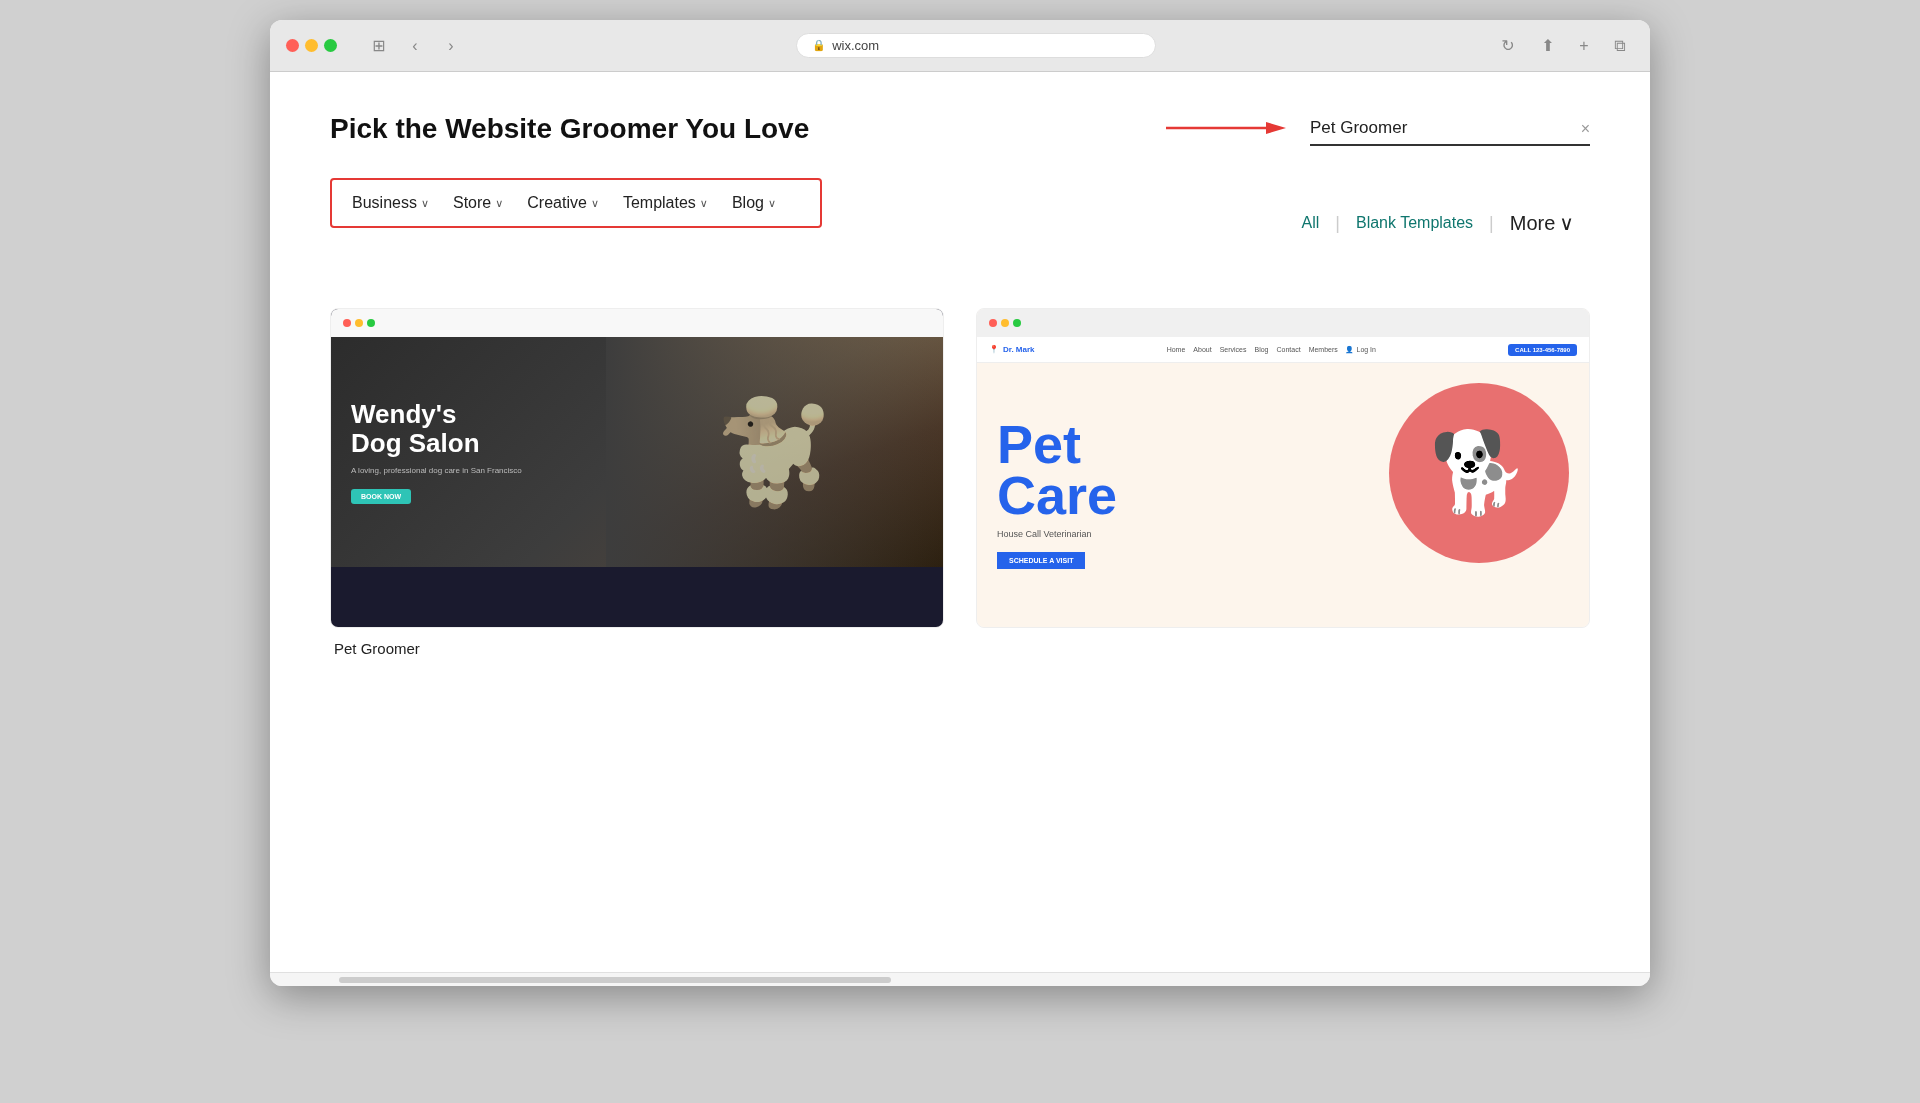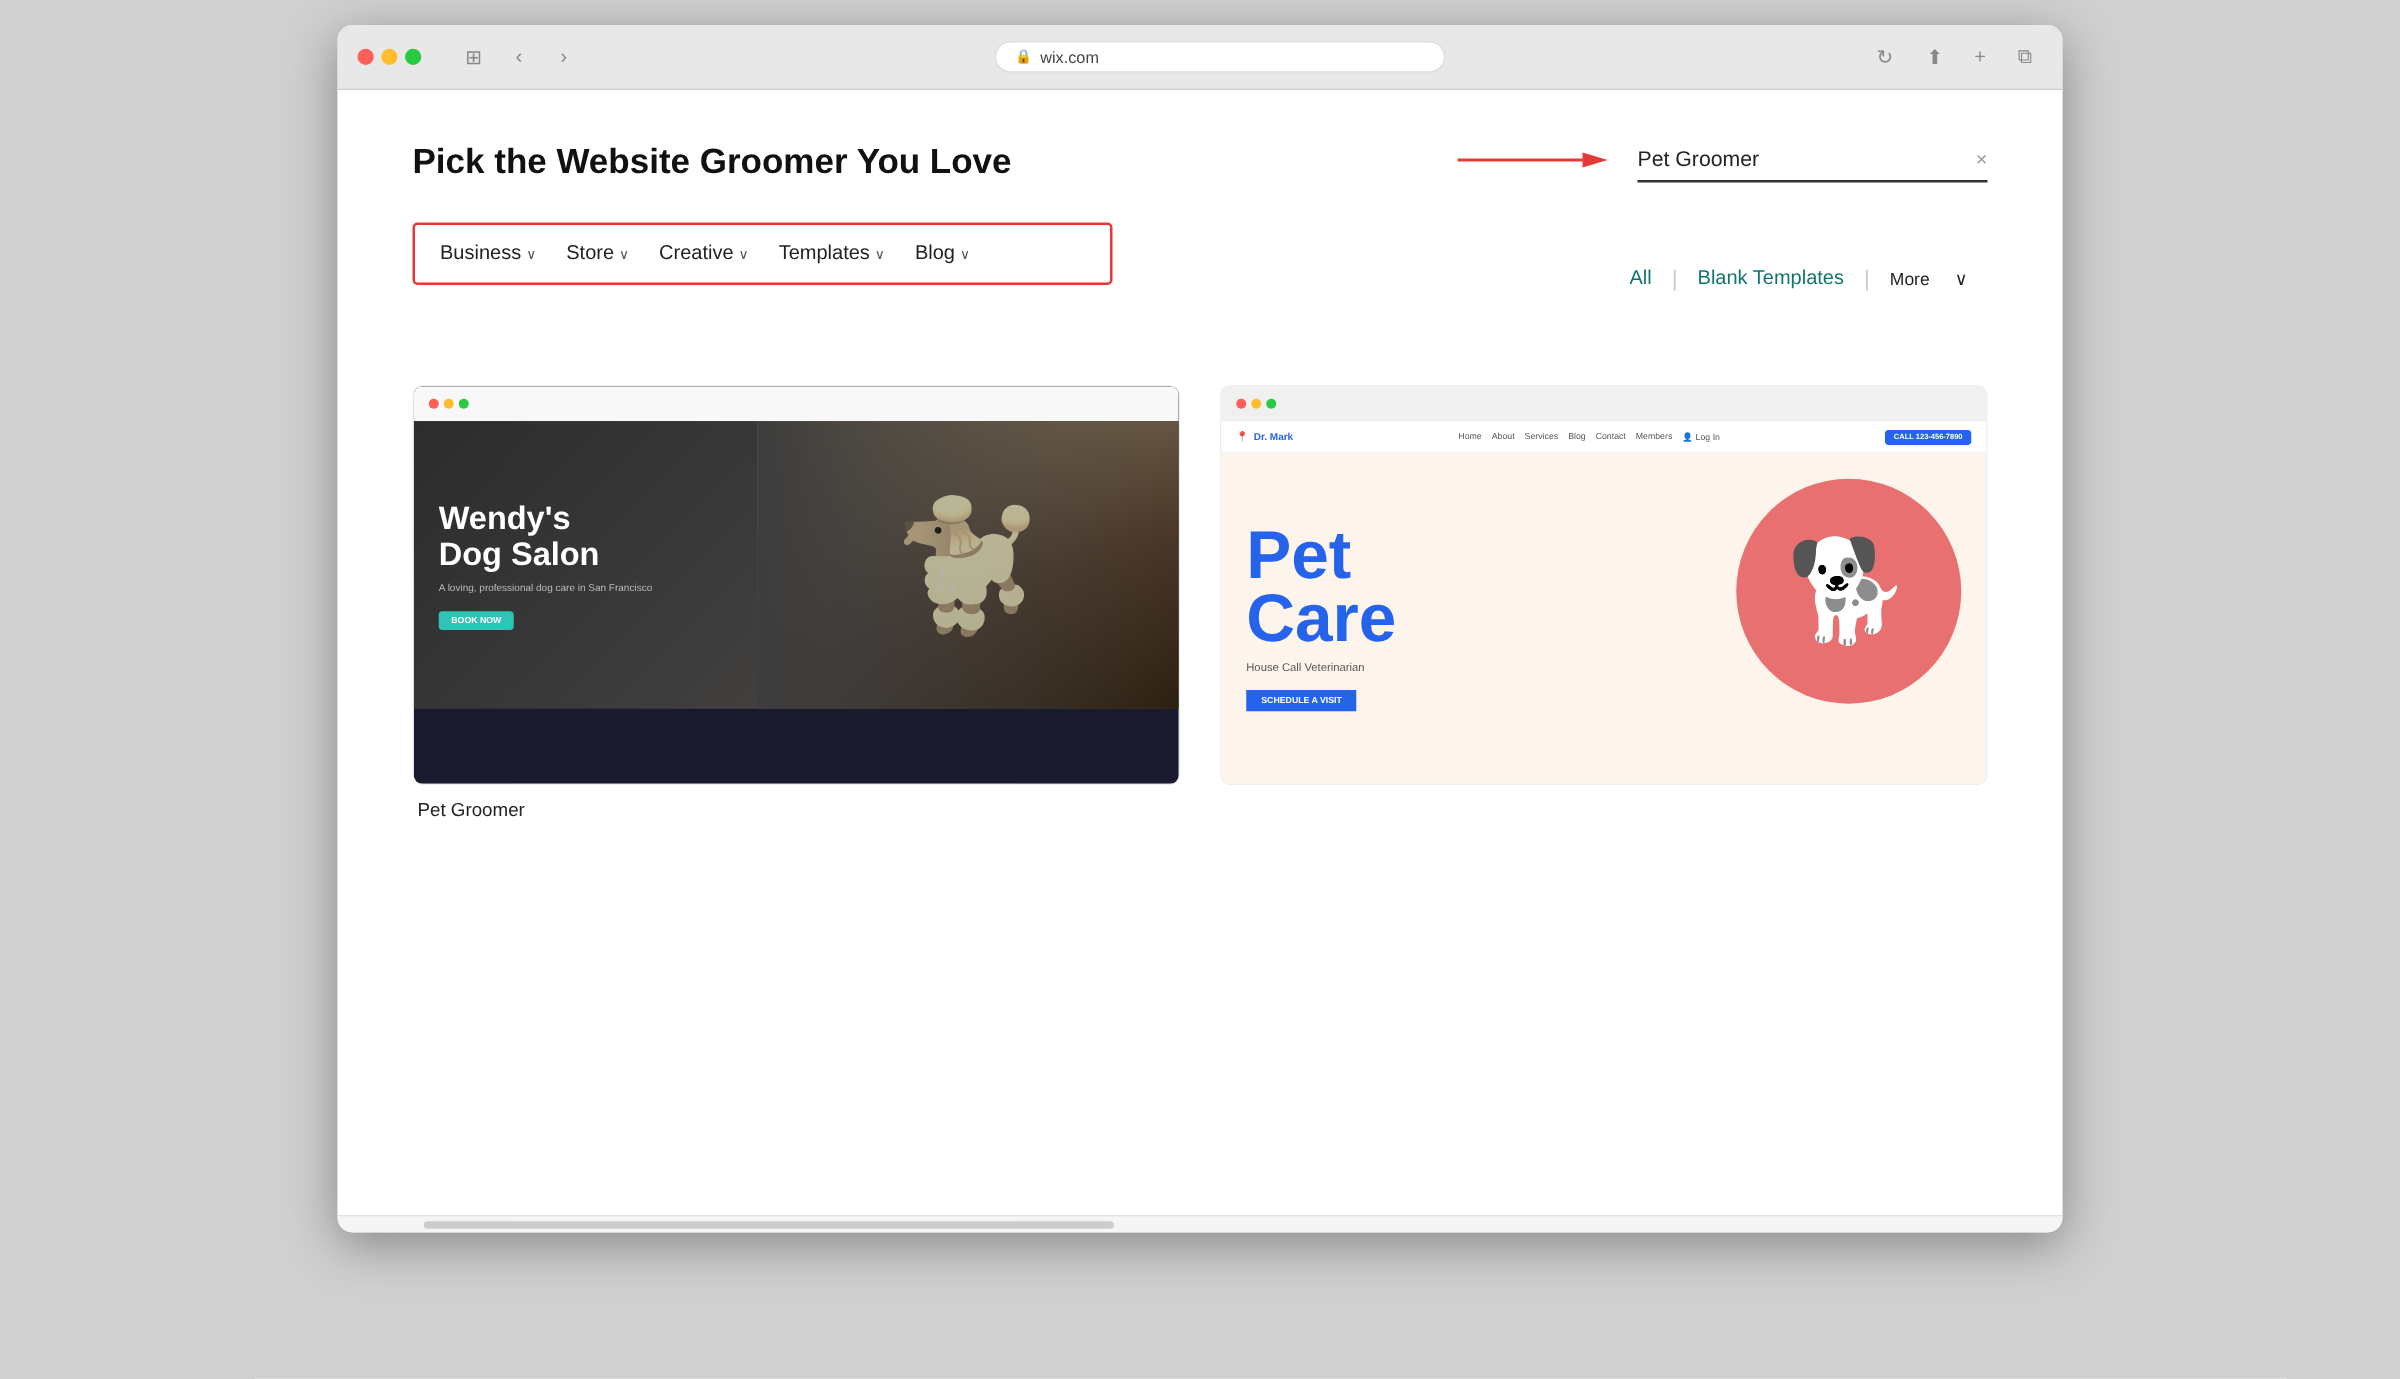--- a/index.html
+++ b/index.html
@@ -178,21 +178,21 @@
 
     
     .nav-bar {
       display: flex;
       align-items: flex-start;
       justify-content: space-between;
       padding: 14px 20px;
       border: 2px solid #e53935;
       border-radius: 4px;
       margin-bottom: 40px;
-      width: 560px;
+      width: 492px;
     }
 
     .nav-left {
       display: flex;
       gap: 24px;
       align-items: center;
     }
 
     .nav-item {
       font-size: 16px;
@@ -230,22 +230,22 @@
     }
 
     .filter-divider {
       color: #ccc;
       font-size: 18px;
     }
 
     .filter-dropdown {
       display: flex;
       align-items: center;
-      gap: 20px;
-      font-size: 14px;
+      gap: 4px;
+      font-size: 20px;
       color: #222;
       cursor: pointer;
       padding: 0 16px;
     }
 
     
     .results-heading {
       font-size: 20px;
       font-weight: 600;
       color: #111;

